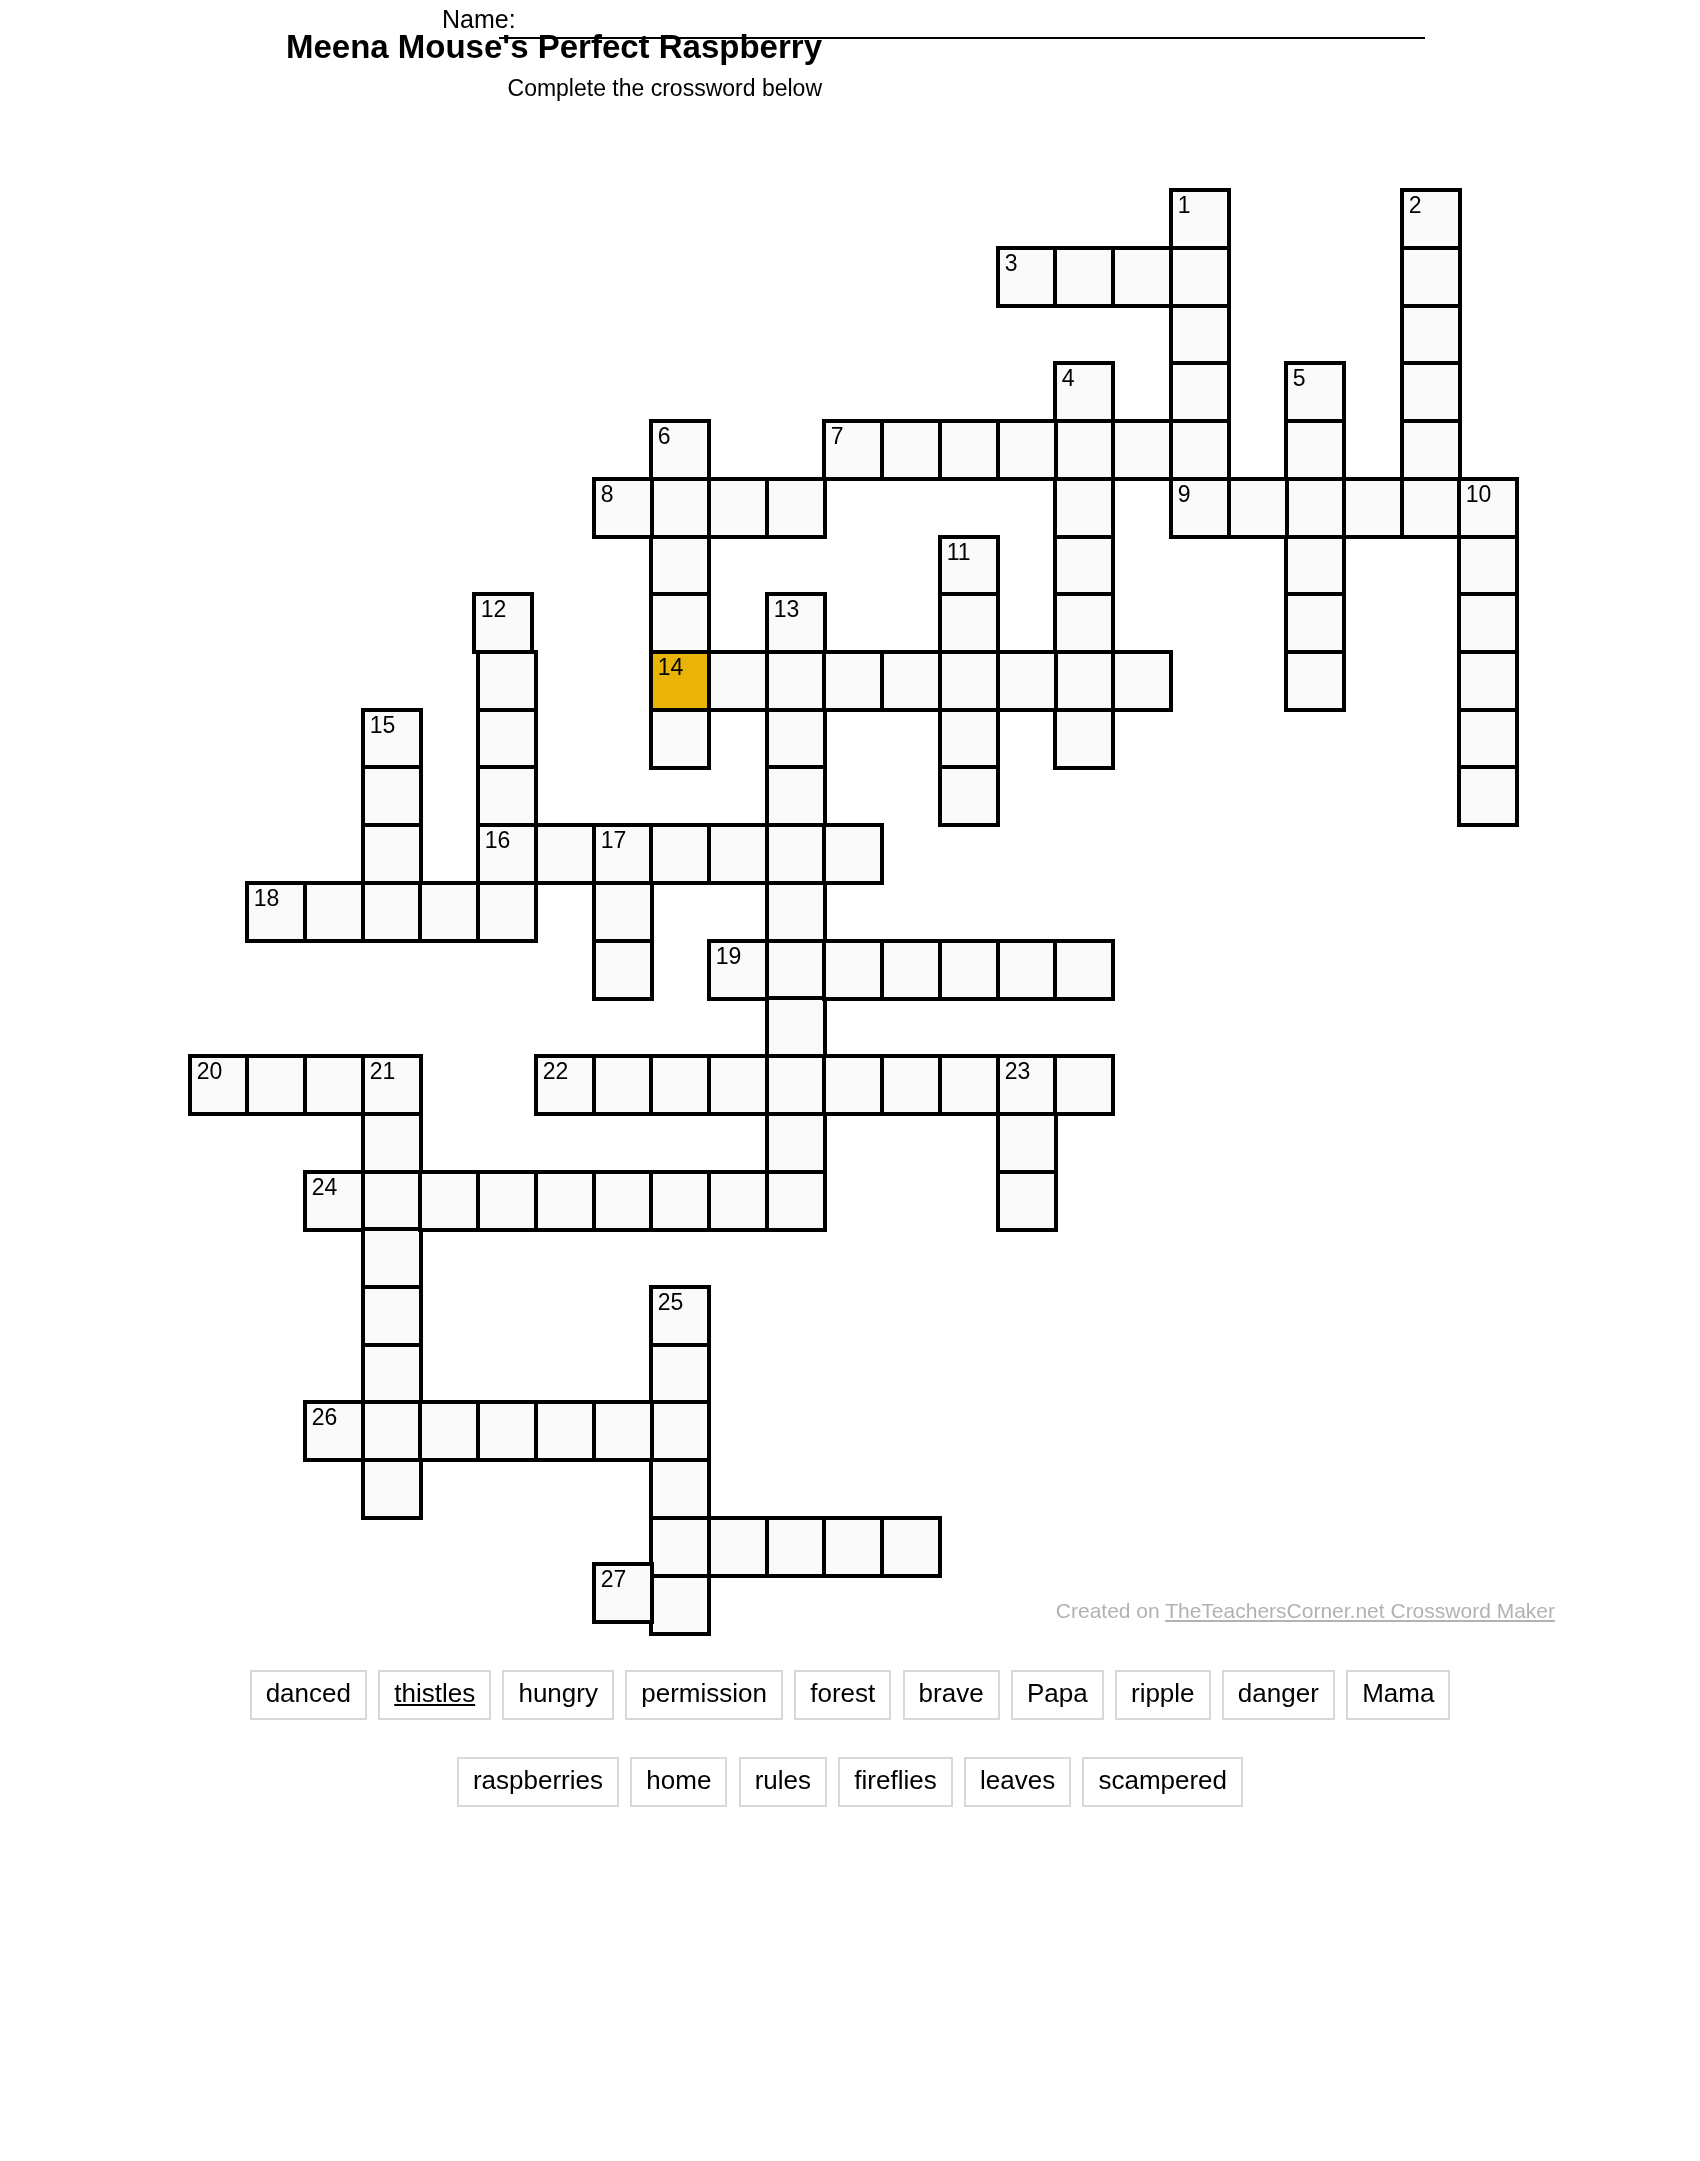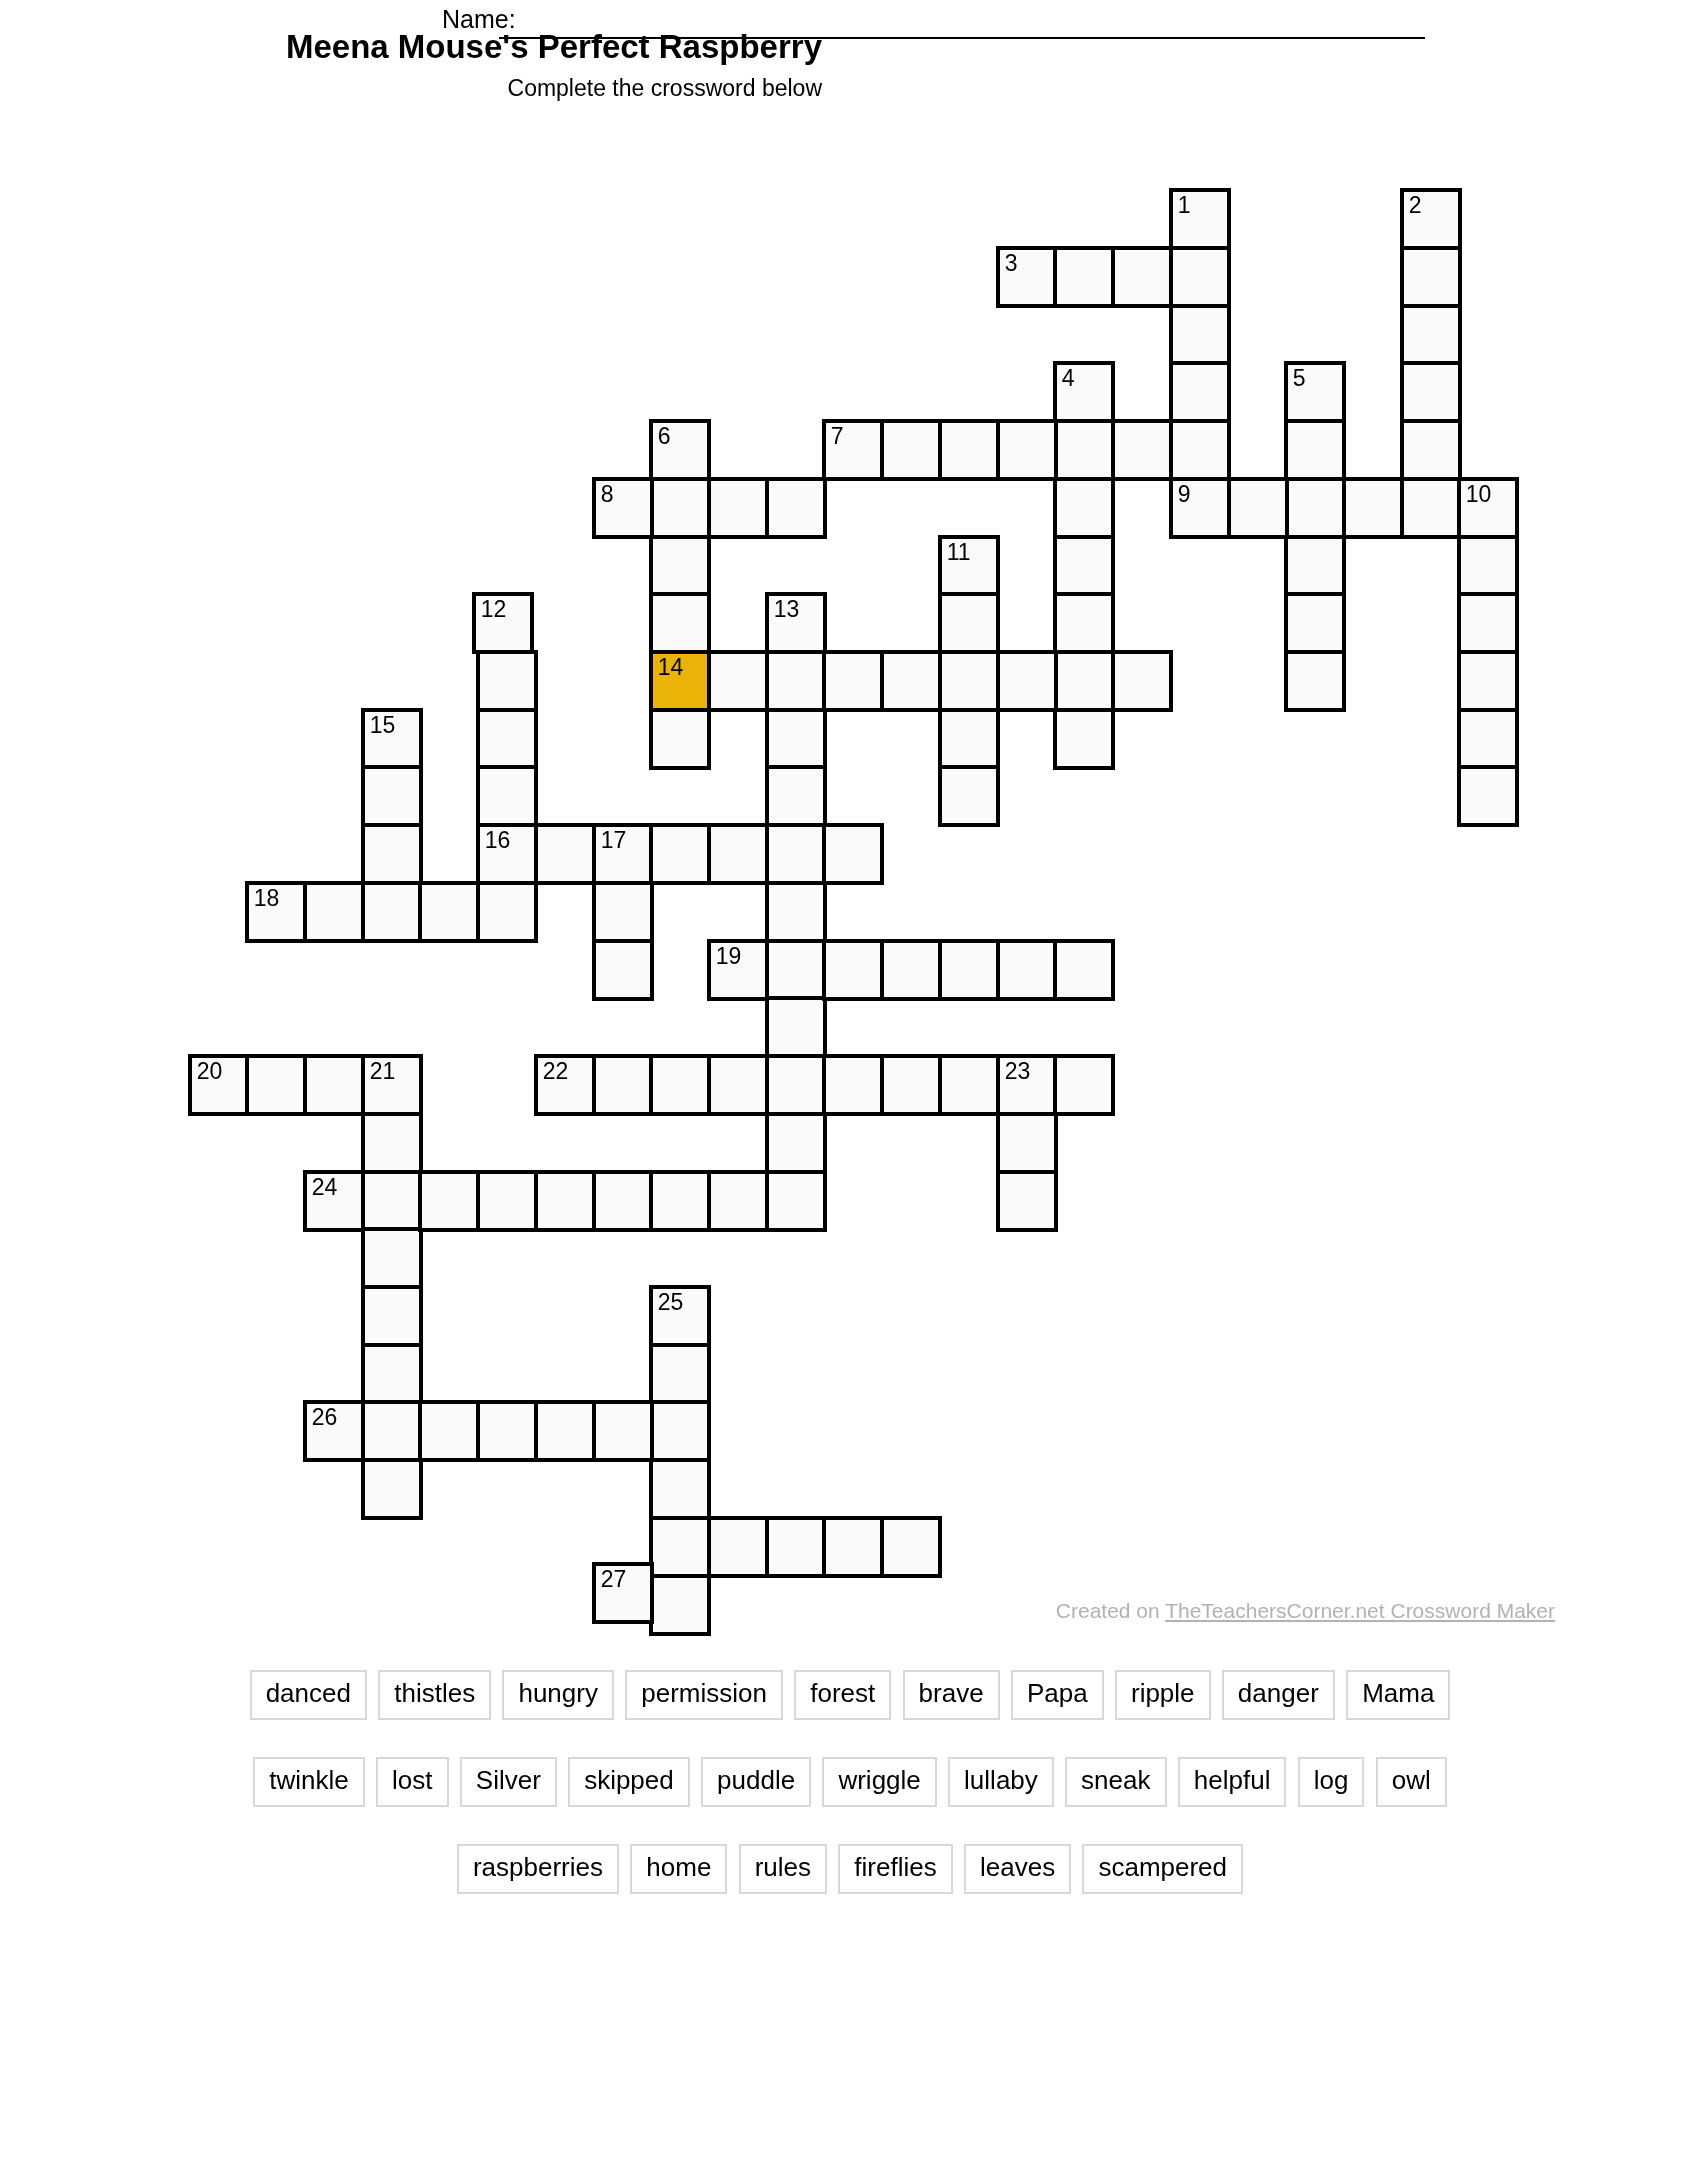--- a/index.html
+++ b/index.html
@@ -242,44 +242,31 @@
       <div class="cell" style="left: 880px; top: 1516px; background: rgb(250, 250, 250); border-color: rgb(0, 0, 0);"></div>
     </div>
 
   <div id="created-on">
     <span>Created on </span><span class="link">TheTeachersCorner.net Crossword Maker</span>
   </div>
 
   <div id="word-bank">
       <div class="bank-row">
         <div class="bank-item" style="border-color: rgb(216, 216, 216);">danced</div>
-        <div class="bank-item" style="border-color: rgb(216, 216, 216);">thistles</div>
+        <div class="bank-item" style="border-color: rgb(216, 216, 216); text-decoration: underline;">thistles</div>
         <div class="bank-item" style="border-color: rgb(216, 216, 216);">hungry</div>
         <div class="bank-item" style="border-color: rgb(216, 216, 216);">permission</div>
         <div class="bank-item" style="border-color: rgb(216, 216, 216);">forest</div>
         <div class="bank-item" style="border-color: rgb(216, 216, 216);">brave</div>
         <div class="bank-item" style="border-color: rgb(216, 216, 216);">Papa</div>
         <div class="bank-item" style="border-color: rgb(216, 216, 216);">ripple</div>
         <div class="bank-item" style="border-color: rgb(216, 216, 216);">danger</div>
         <div class="bank-item" style="border-color: rgb(216, 216, 216);">Mama</div>
       </div>
       <div class="bank-row">
-        <div class="bank-item" style="border-color: rgb(216, 216, 216);">twinkle</div>
-        <div class="bank-item" style="border-color: rgb(216, 216, 216);">lost</div>
-        <div class="bank-item" style="border-color: rgb(216, 216, 216);">Silver</div>
-        <div class="bank-item" style="border-color: rgb(216, 216, 216);">skipped</div>
-        <div class="bank-item" style="border-color: rgb(216, 216, 216);">puddle</div>
-        <div class="bank-item" style="border-color: rgb(216, 216, 216);">wriggle</div>
-        <div class="bank-item" style="border-color: rgb(216, 216, 216);">lullaby</div>
-        <div class="bank-item" style="border-color: rgb(216, 216, 216);">sneak</div>
-        <div class="bank-item" style="border-color: rgb(216, 216, 216);">helpful</div>
-        <div class="bank-item" style="border-color: rgb(216, 216, 216);">log</div>
-        <div class="bank-item" style="border-color: rgb(216, 216, 216);">owl</div>
-      </div>
-      <div class="bank-row">
         <div class="bank-item" style="border-color: rgb(216, 216, 216);">raspberries</div>
         <div class="bank-item" style="border-color: rgb(216, 216, 216);">home</div>
         <div class="bank-item" style="border-color: rgb(216, 216, 216);">rules</div>
         <div class="bank-item" style="border-color: rgb(216, 216, 216);">fireflies</div>
         <div class="bank-item" style="border-color: rgb(216, 216, 216);">leaves</div>
         <div class="bank-item" style="border-color: rgb(216, 216, 216);">scampered</div>
       </div>
     </div>
 
 </div>

